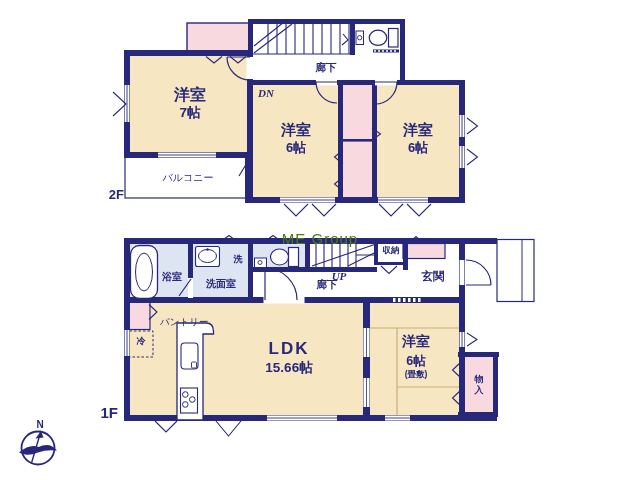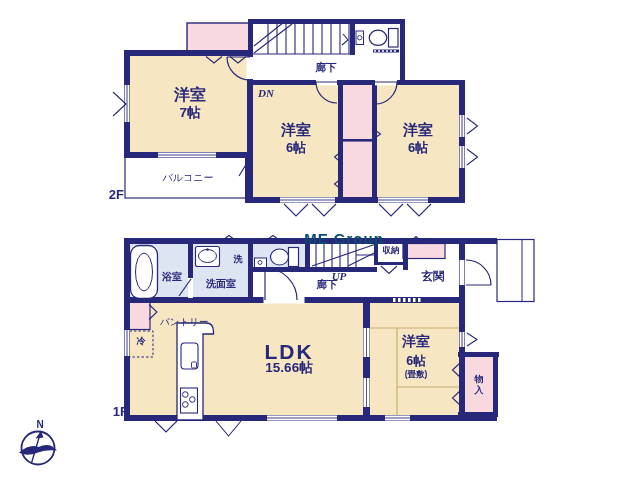--- a/index.html
+++ b/index.html
@@ -4,21 +4,21 @@
 <style>
   html,body{margin:0;padding:0;background:#fff;}
   #stage{position:relative;width:640px;height:480px;background:#ffffff;overflow:hidden;
          font-family:"Liberation Sans","DejaVu Sans",sans-serif;}
   #plan-svg{position:absolute;left:0;top:0;}
   .lbl{position:absolute;color:#28287a;font-weight:bold;white-space:nowrap;
        transform:translateX(-50%);line-height:1.1;}
   .lbl.leftalign{transform:none;margin-top:10px;}
   .lbl.rightalign{transform:none;text-align:right;}
   .stairdir{font-family:"Liberation Serif","DejaVu Serif",serif;font-style:italic;}
-  .watermark{color:#0c4a6e;font-weight:bold;letter-spacing:1px;margin-left:24px;}
+  .watermark{color:#4d7c0f;font-weight:normal;letter-spacing:1px;}
   .vtext{white-space:normal;width:11px;text-align:right;line-height:1.2;}
 </style>
 </head>
 <body>
 
 <div id="stage">
 
 <svg id="plan-svg" width="640" height="480" viewBox="0 0 640 480">
 
   <g>
@@ -233,31 +233,31 @@
 <div class="lbl" style="left:190px;top:86px;font-size:16px;">洋室</div>
 <div class="lbl" style="left:190px;top:106px;font-size:13.5px;">7帖</div>
 <div class="lbl" style="left:296px;top:122px;font-size:15px;">洋室</div>
 <div class="lbl" style="left:296px;top:141px;font-size:13px;">6帖</div>
 <div class="lbl" style="left:418px;top:122px;font-size:15px;">洋室</div>
 <div class="lbl" style="left:418px;top:141px;font-size:13px;">6帖</div>
 <div class="lbl stairdir" style="left:266px;top:55px;font-size:11px;margin-top:32px;">DN</div>
 <div class="lbl" style="left:326px;top:62px;font-size:10.5px;">廊下</div>
 <div class="lbl" style="left:188px;top:172px;font-size:10px;font-weight:normal;">バルコニー</div>
 
-<div class="lbl rightalign" style="left:100px;top:405px;width:28px;font-size:13px;">1F</div>
+<div class="lbl rightalign" style="left:90px;top:405px;width:28px;font-size:15px;">1F</div>
 <div class="lbl" style="left:172px;top:271px;font-size:10px;">浴室</div>
 <div class="lbl" style="left:221px;top:278px;font-size:10px;text-align:center;">洗面室</div>
 <div class="lbl" style="left:238px;top:255px;font-size:9px;">洗</div>
 <div class="lbl" style="left:327px;top:279px;font-size:10.5px;">廊下</div>
 <div class="lbl stairdir" style="left:339px;top:270px;font-size:11px;">UP</div>
 <div class="lbl" style="left:391px;top:246px;font-size:8.5px;">収納</div>
 <div class="lbl" style="left:433px;top:270px;font-size:11.5px;">玄関</div>
 <div class="lbl leftalign" style="left:160px;top:307px;font-size:9.5px;font-weight:normal;">パントリー</div>
 <div class="lbl" style="left:141px;top:337px;font-size:9px;">冷</div>
-<div class="lbl" style="left:289px;top:340px;font-size:21px;letter-spacing:2px;">LDK</div>
+<div class="lbl" style="left:289px;top:340px;font-size:17px;letter-spacing:2px;">LDK</div>
 <div class="lbl" style="left:289px;top:361px;font-size:13.5px;">15.66帖</div>
 <div class="lbl" style="left:416px;top:334px;font-size:14px;">洋室</div>
 <div class="lbl" style="left:416px;top:355px;font-size:12.5px;">6帖</div>
 <div class="lbl" style="left:416px;top:370px;font-size:8.5px;">(畳敷)</div>
 <div class="lbl vtext" style="left:478px;top:374px;font-size:9px;">物入</div>
 
 <div class="lbl watermark" style="left:320px;top:231px;font-size:15px;">ME Group</div>
 <div class="lbl" style="left:40px;top:419px;font-size:10px;">N</div>
 
 </div>

